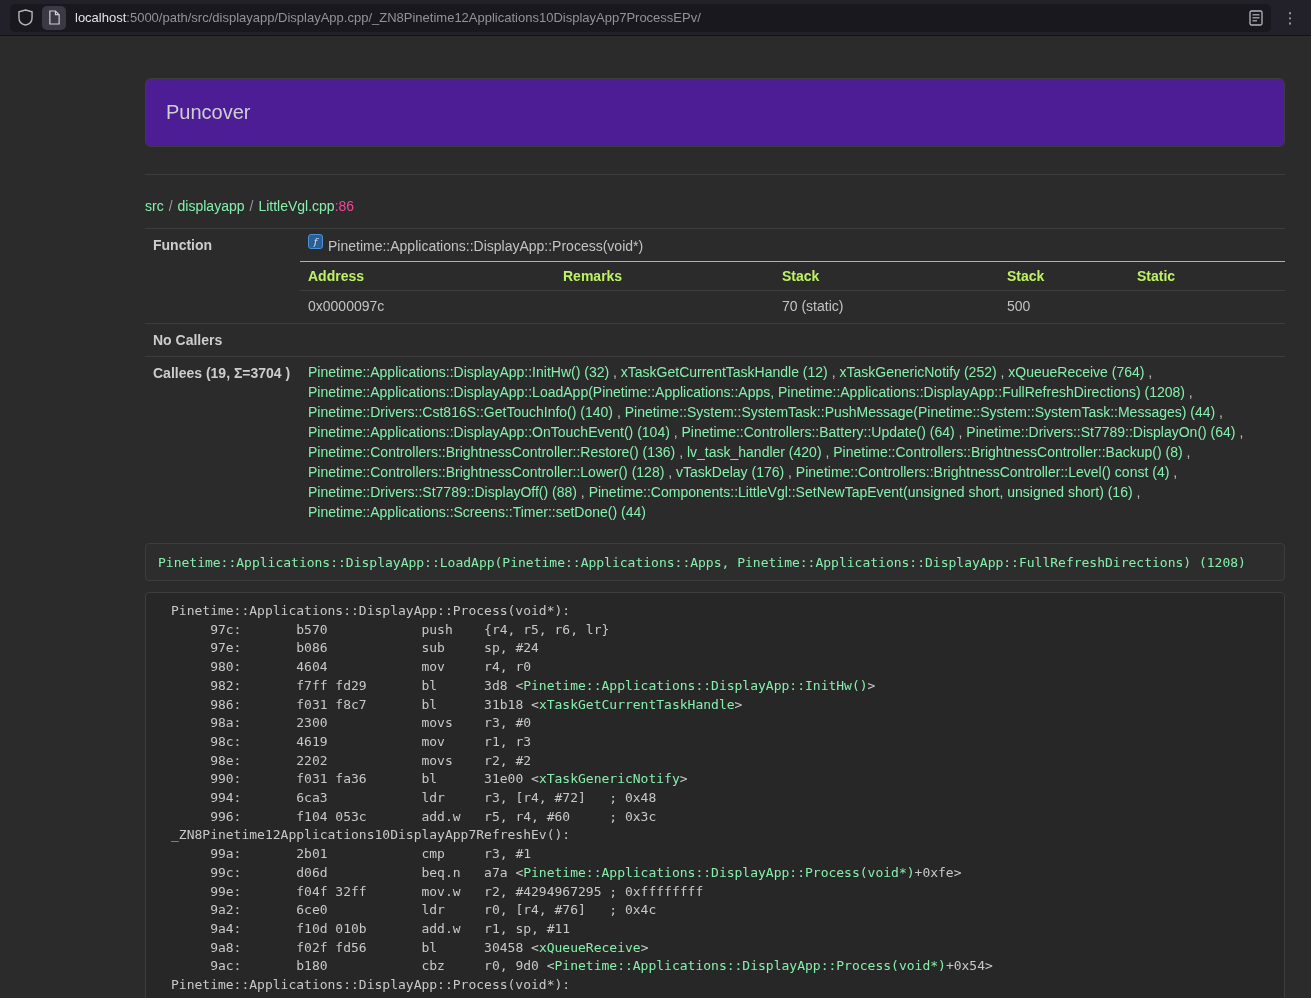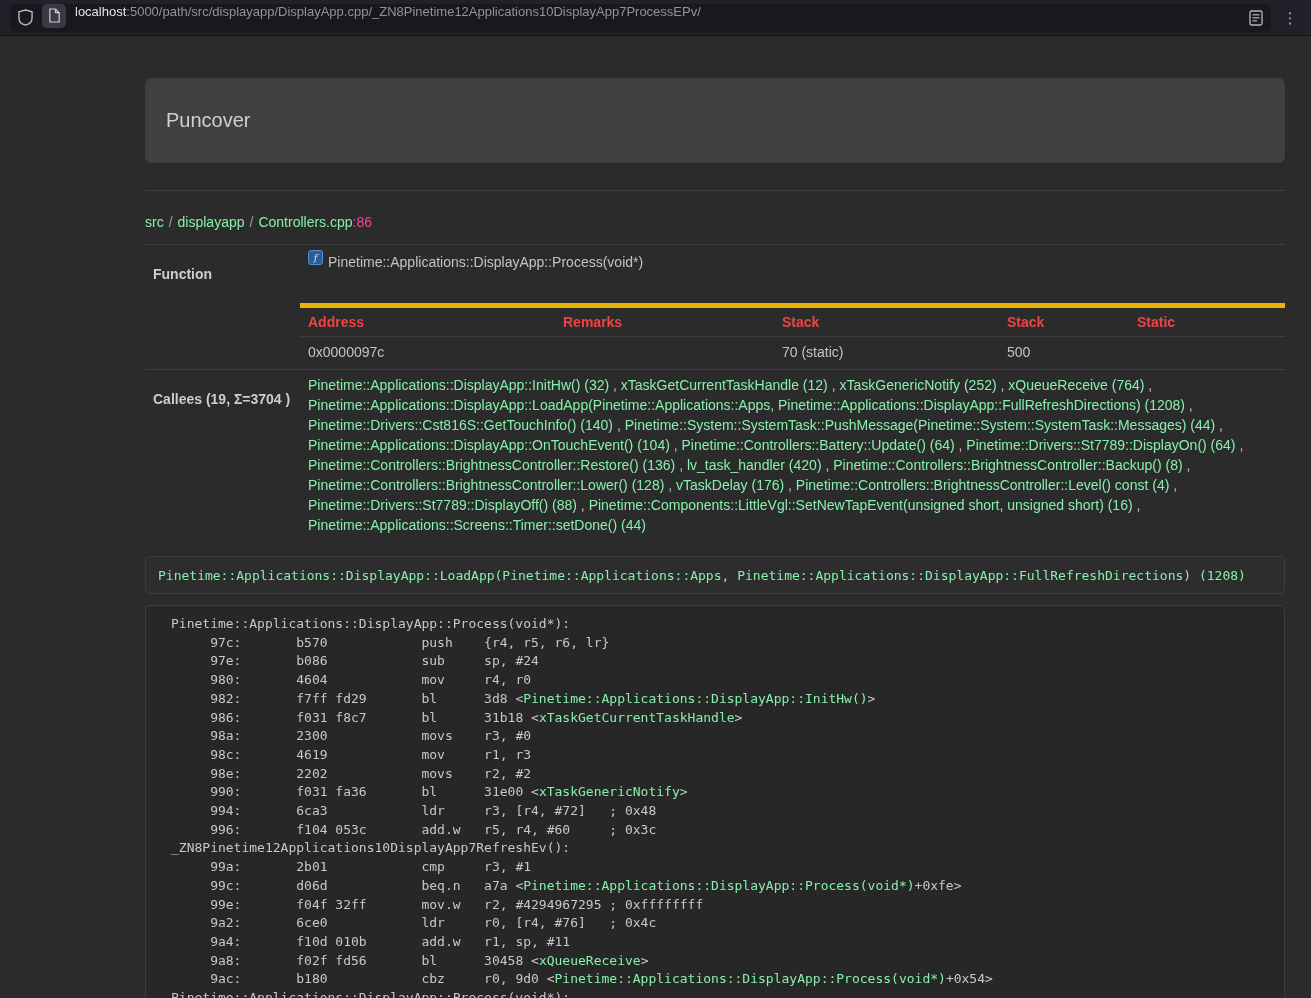--- a/index.html
+++ b/index.html
@@ -3,54 +3,54 @@
 <meta charset="utf-8">
 <style>
   * { margin:0; padding:0; box-sizing:border-box; }
   html,body { width:1311px; height:998px; overflow:hidden; background:#2b2b2b;
               font-family:"Liberation Sans",sans-serif; }
 
   
   .chrome { height:36px; background:#222129; border-bottom:1px solid #101015;
             display:flex; align-items:center; padding:0 10px; gap:8px; }
   .urlbar { flex:1; height:28px; background:#19181f; border-radius:5px;
-            display:flex; padding:0 8px; gap:9px; cursor:text; }
+            display:flex; align-items:center; padding:0 8px; gap:9px; cursor:text; }
   .chrome .icon-btn { display:flex; align-items:center; justify-content:center; cursor:pointer; }
   .identity-btn { width:24px; height:24px; background:#3a3944; border-radius:5px; }
   .url-text { flex:1; font-size:13px; white-space:nowrap; overflow:hidden; }
   .url-host { color:#e4e3e8; }
   .url-path { color:#93929b; }
   .kebab { color:#b5b4bd; font-size:15px; width:22px; text-align:center; cursor:pointer; line-height:1; }
 
   
   .page { padding-top:42px; }
   .container { margin-left:145px; width:1140px; color:#c3c3c3; font-size:14px; }
   a { color:#86efac; text-decoration:none; cursor:pointer; }
 
-  .jumbotron { background:#404040; border:1px solid #3d3d3d; border-radius:6px; padding:30px 20px; }
+  .jumbotron { background:#4c1d95; border:1px solid #3d3d3d; border-radius:6px; padding:22px 20px; }
   .jumbotron h1 { font-size:20px; font-weight:400; color:#cfcfcf; }
 
   hr.divider { border:none; border-top:1px solid #3d3d3d; margin-top:27px; }
 
   .breadcrumb { margin-top:21px; line-height:20px; }
   .breadcrumb .sep { color:#9a9a9a; margin:0 5px; }
   .breadcrumb .suffix { color:#ec4899; }
 
   table.info { width:100%; border-collapse:collapse; margin-top:12px; }
   table.info > tbody > tr > th,
   table.info > tbody > tr > td { border-top:1px solid #3d3d3d; text-align:left;
             vertical-align:top; font-size:14px; line-height:20px; }
-  table.info > tbody > tr > th { width:155px; padding:19px 8px; font-weight:700; color:#cdcdcd; }
+  table.info > tbody > tr > th { width:155px; padding:6px 8px; font-weight:700; color:#cdcdcd; }
   table.info > tbody > tr > td { padding:5px 8px; }
   table.info > tbody > tr.nested-row > th { border-top:none; }
   table.info > tbody > tr.nested-row > td.nested-cell { border-top:none; padding:0 0 2px 0; }
 
   table.nested { width:100%; border-collapse:collapse; }
-  table.nested th { border-top:5px solid #eab308; border-bottom:1px solid #3d3d3d;
-            padding:4px 8px; font-weight:700; color:#ef4444; text-align:left; line-height:20px; }
+  table.nested th { border-top:1px solid #eab308; border-bottom:1px solid #3d3d3d;
+            padding:4px 8px; font-weight:700; color:#bef264; text-align:left; line-height:20px; }
   table.nested td { padding:5px 8px; line-height:20px;margin-top:20px; }
   .col-address { width:255px; } .col-remarks { width:219px; }
   .col-stack { width:225px; } .col-code { width:130px; }
 
   .sym-icon { display:inline-block; vertical-align:text-bottom; margin-right:5px; }
   .callees { line-height:20px; }
 
   .heading-panel { margin-top:16px; border:1px solid #3d3d3d; border-radius:4px;
             background:#2d2d2d; padding:10px 12px; }
   .heading-panel a { font-family:"DejaVu Sans Mono",monospace; font-size:13px; }
@@ -92,21 +92,21 @@
 <div class="page">
   <div class="container">
 
     <div class="jumbotron">
       <h1>Puncover</h1>
     </div>
 
     <hr class="divider">
 
     <div class="breadcrumb">
-      <a href="#">src</a><span class="sep">/</span><a href="#">displayapp</a><span class="sep">/</span><a href="#">Controllers.cpp</a><span class="suffix">:86</span>
+      <a href="#">src</a><span class="sep">/</span><a href="#">displayapp</a><span class="sep">/</span><a href="#">LittleVgl.cpp</a><span class="suffix">:86</span>
     </div>
 
     <table class="info">
       <tbody>
         <tr>
           <th>Function</th>
           <td>
             <span class="sym-icon">
               <svg width="15" height="15" viewBox="0 0 15 15">
                 <rect x="0.5" y="0.5" width="14" height="14" rx="2.5" fill="#2d5e8f" stroke="#4b90dd"></rect>
@@ -132,20 +132,24 @@
                 <tr>
                   <td>0x0000097c</td>
                   <td></td>
                   <td>70 (static)</td>
                   <td>500</td>
                   <td></td>
                 </tr>
               </tbody>
             </table>
           </td>
+        </tr>
+        <tr>
+          <th>No Callers</th>
+          <td></td>
         </tr>
         <tr>
           <th>Callees (19, Σ=3704 )</th>
           <td>
             <div class="callees" id="callees"><a href="#">Pinetime::Applications::DisplayApp::InitHw() (32)</a><span> , </span><a href="#">xTaskGetCurrentTaskHandle (12)</a><span> , </span><a href="#">xTaskGenericNotify (252)</a><span> , </span><a href="#">xQueueReceive (764)</a><span> , </span><a href="#">Pinetime::Applications::DisplayApp::LoadApp(Pinetime::Applications::Apps, Pinetime::Applications::DisplayApp::FullRefreshDirections) (1208)</a><span> , </span><a href="#">Pinetime::Drivers::Cst816S::GetTouchInfo() (140)</a><span> , </span><a href="#">Pinetime::System::SystemTask::PushMessage(Pinetime::System::SystemTask::Messages) (44)</a><span> , </span><a href="#">Pinetime::Applications::DisplayApp::OnTouchEvent() (104)</a><span> , </span><a href="#">Pinetime::Controllers::Battery::Update() (64)</a><span> , </span><a href="#">Pinetime::Drivers::St7789::DisplayOn() (64)</a><span> , </span><a href="#">Pinetime::Controllers::BrightnessController::Restore() (136)</a><span> , </span><a href="#">lv_task_handler (420)</a><span> , </span><a href="#">Pinetime::Controllers::BrightnessController::Backup() (8)</a><span> , </span><a href="#">Pinetime::Controllers::BrightnessController::Lower() (128)</a><span> , </span><a href="#">vTaskDelay (176)</a><span> , </span><a href="#">Pinetime::Controllers::BrightnessController::Level() const (4)</a><span> , </span><a href="#">Pinetime::Drivers::St7789::DisplayOff() (88)</a><span> , </span><a href="#">Pinetime::Components::LittleVgl::SetNewTapEvent(unsigned short, unsigned short) (16)</a><span> , </span><a href="#">Pinetime::Applications::Screens::Timer::setDone() (44)</a></div>
           </td>
         </tr>
       </tbody>
     </table>
 

